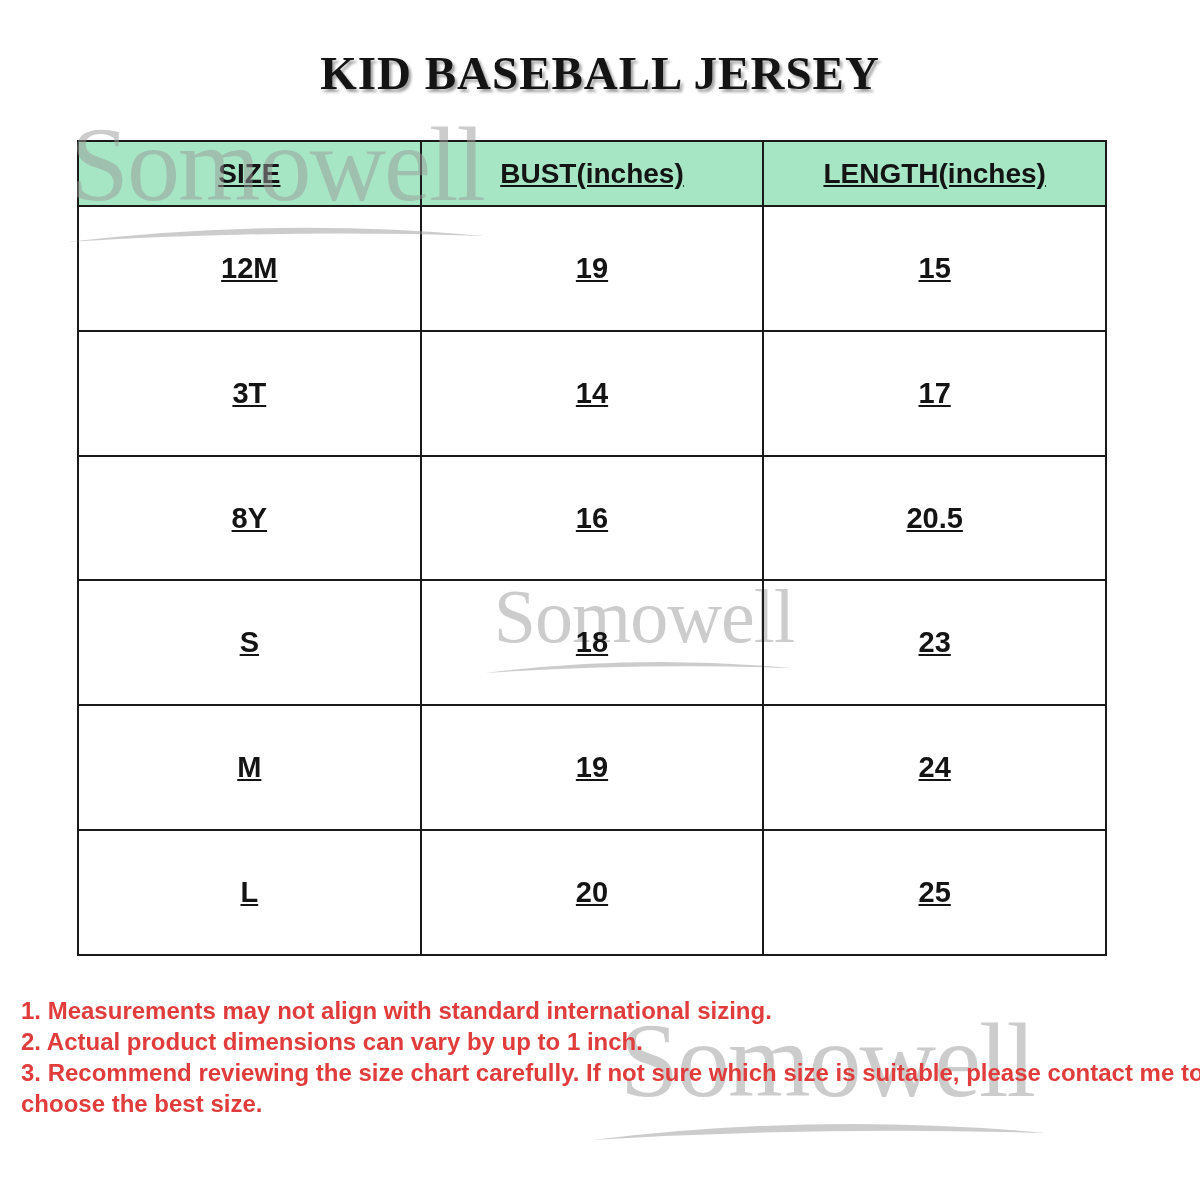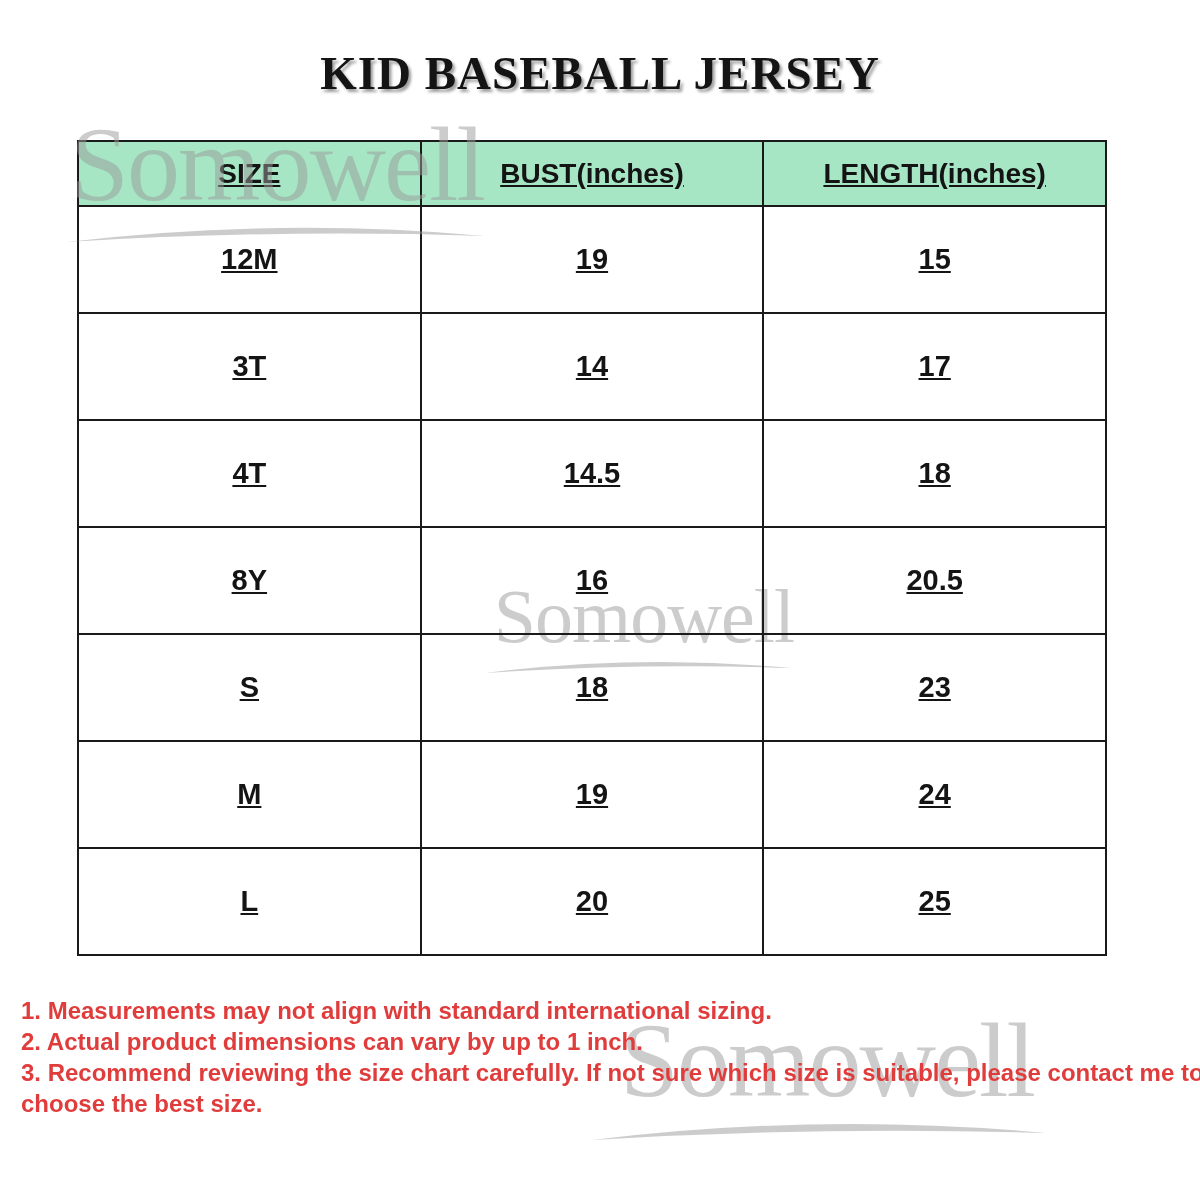--- a/index.html
+++ b/index.html
@@ -83,25 +83,20 @@
           <td>12M</td>
           <td>19</td>
           <td>15</td>
         </tr>
         <tr>
           <td>3T</td>
           <td>14</td>
           <td>17</td>
         </tr>
         <tr>
-          <td>4T</td>
-          <td>14.5</td>
-          <td>18</td>
-        </tr>
-        <tr>
           <td>8Y</td>
           <td>16</td>
           <td>20.5</td>
         </tr>
         <tr>
           <td>S</td>
           <td>18</td>
           <td>23</td>
         </tr>
         <tr>

